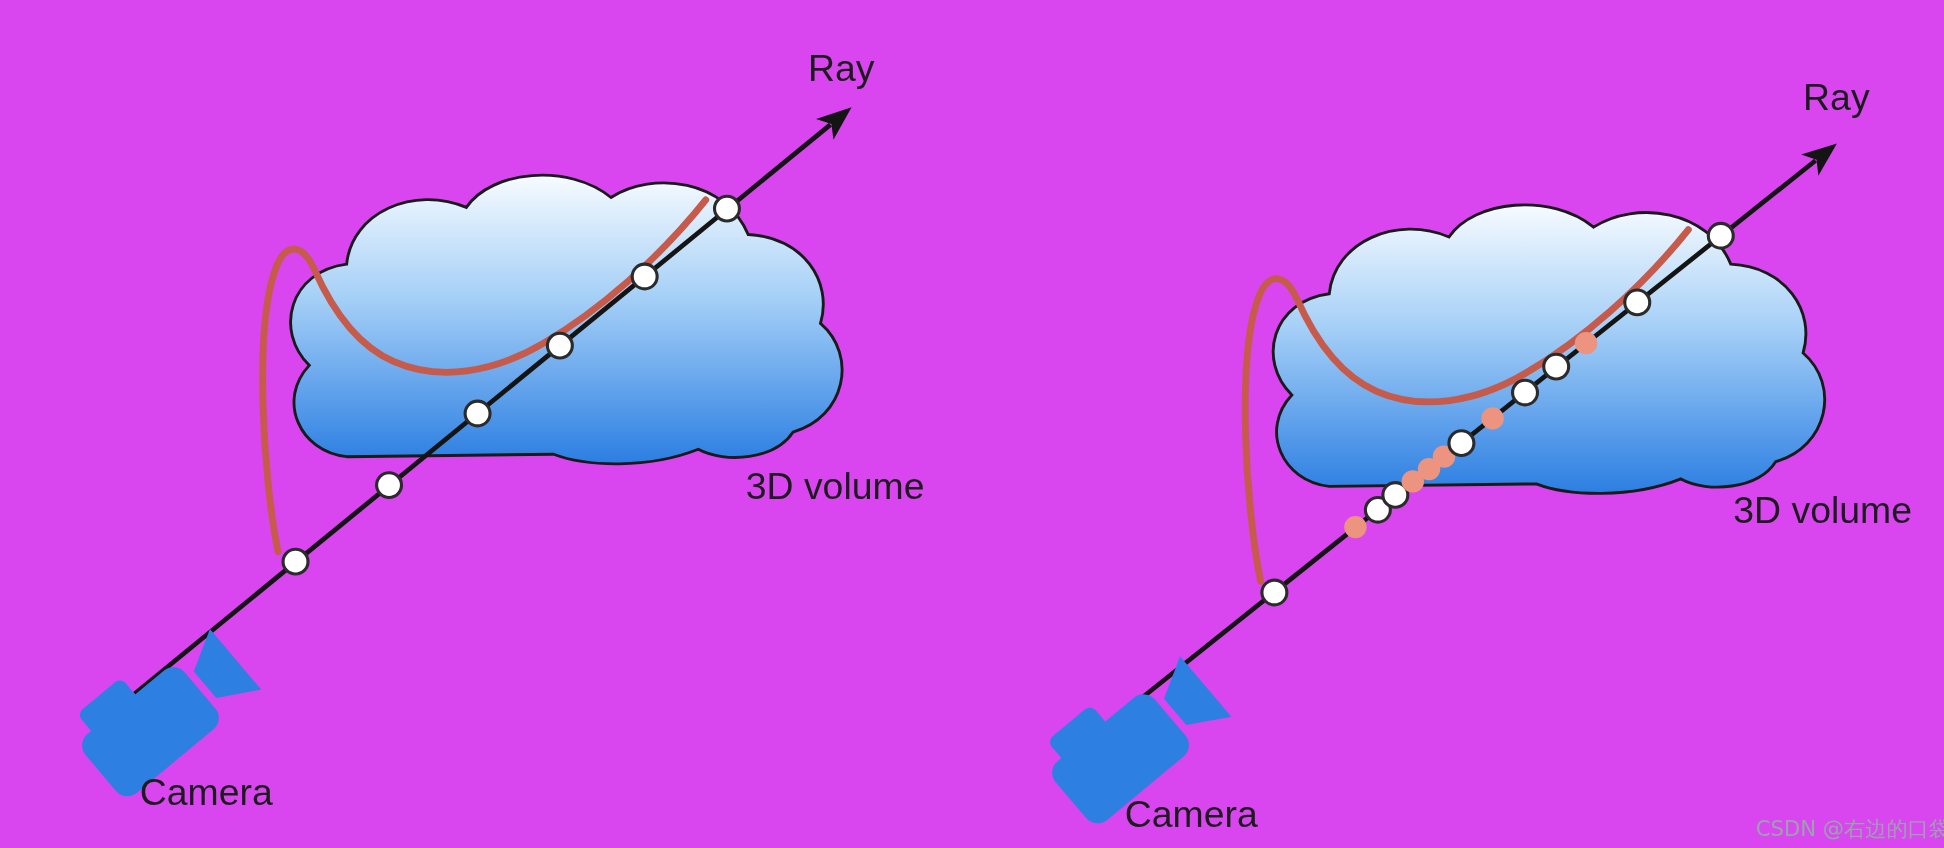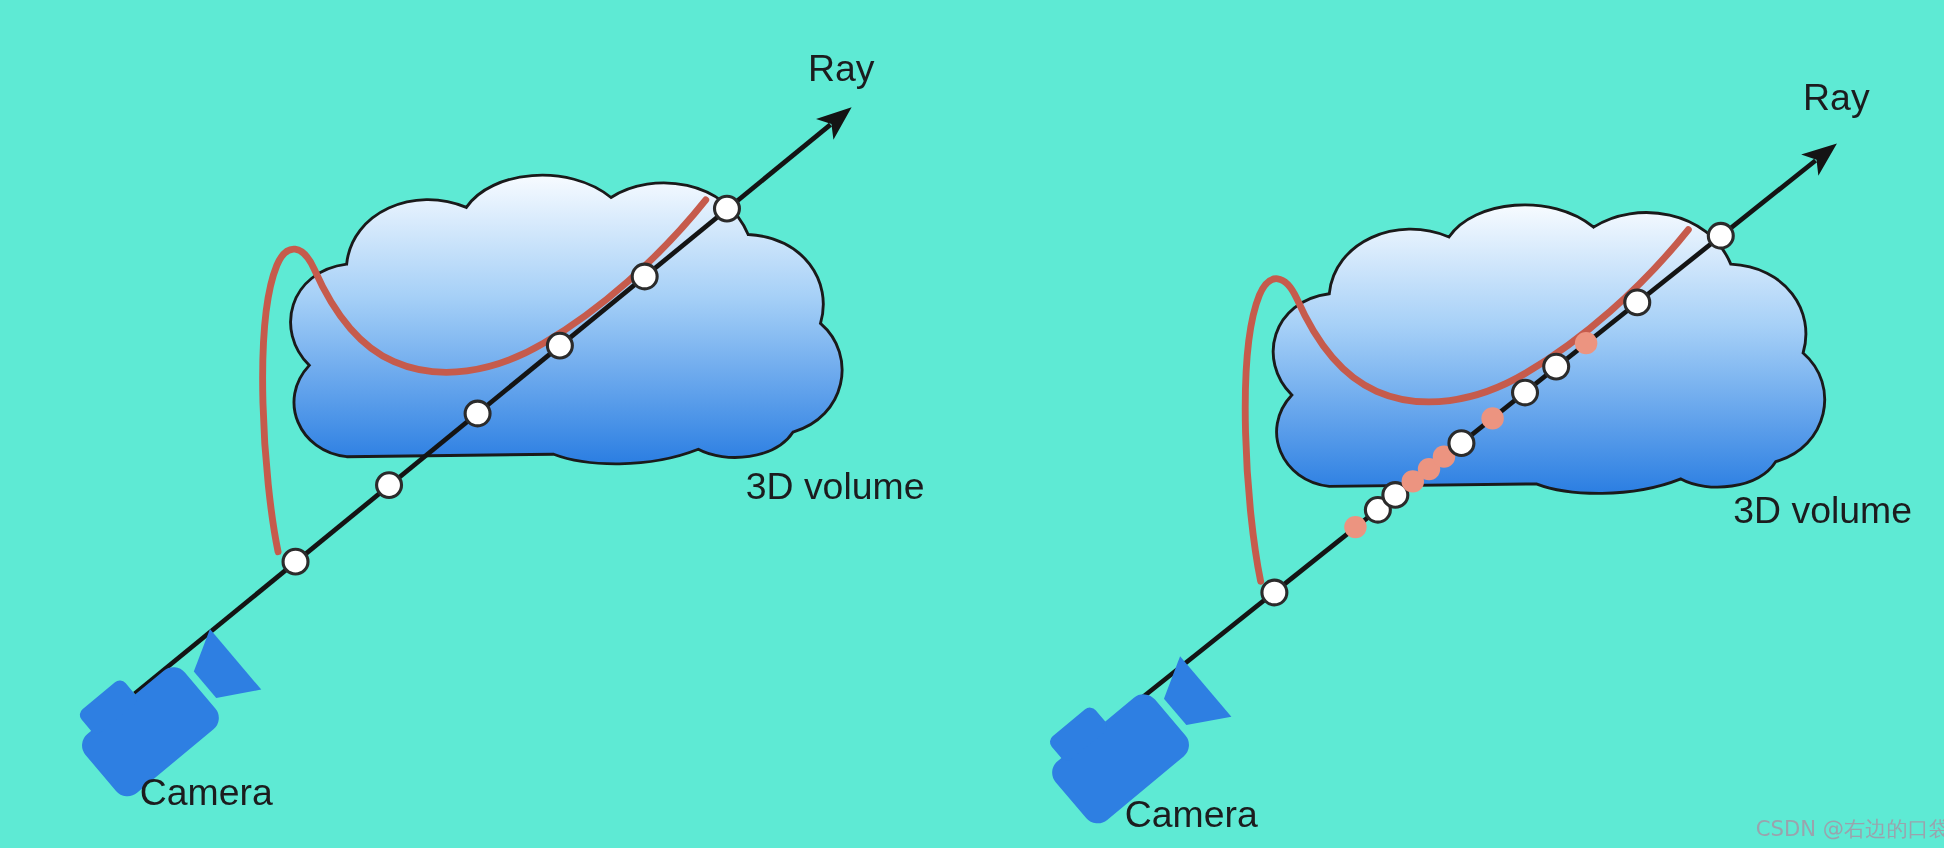--- a/index.html
+++ b/index.html
@@ -1,18 +1,18 @@
 <!DOCTYPE html>
 <html><head>
 <meta charset="utf-8">
 <style>
   html, body { margin: 0; padding: 0; background: #ffffff; }
   .stage {
     width: 1944px; height: 848px; position: relative;
-    background: #5eead4; overflow: hidden;
+    background: #d946ef; overflow: hidden;
     font-family: "Liberation Sans", sans-serif;
   }
   svg { display: block; }
   .label {
     font-family: "Liberation Sans", sans-serif;
     font-size: 30px;
     font-weight: 500;
     fill: #1c1c1e;
   }
   .watermark {

